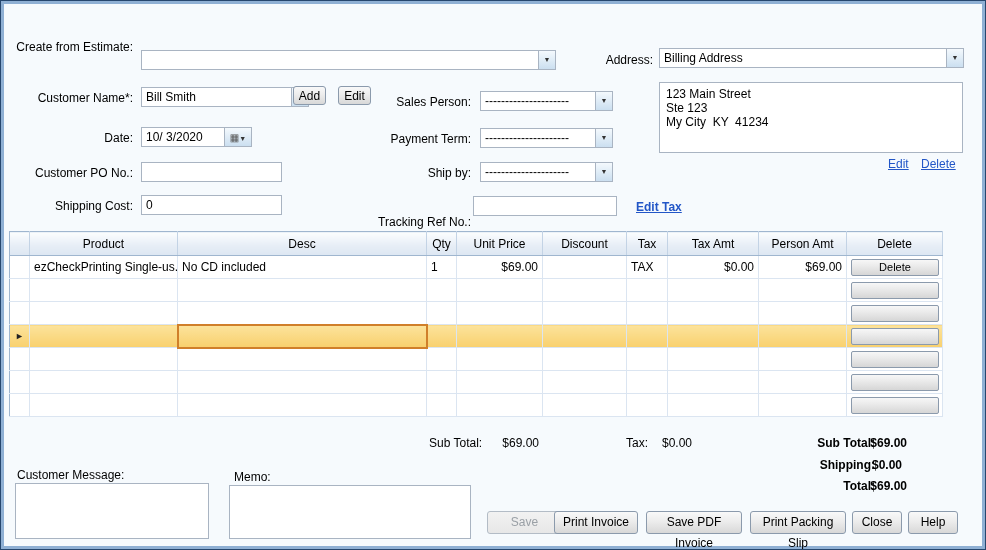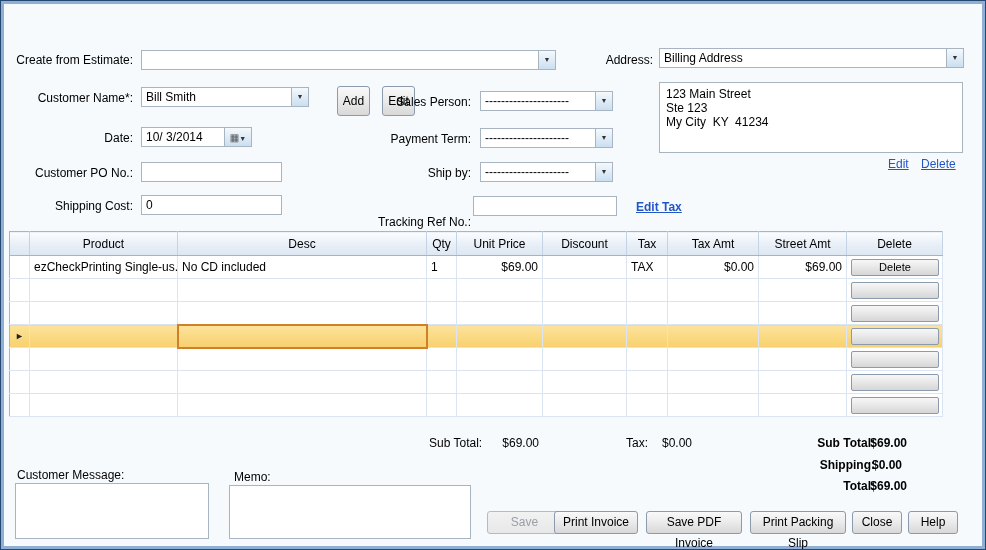--- a/index.html
+++ b/index.html
@@ -34,21 +34,21 @@
   .datefield .val { display:block; margin:0 28px 0 4px; height:18px; line-height:18px; white-space:pre; }
   .datefield .dctrl { position:absolute; right:0; top:0; bottom:0; width:27px;
                       background:linear-gradient(#f4f9fd,#cbdff0); border-left:1px solid #a9b4c2;
                       text-align:center; line-height:18px; }
   .datefield .cal { font-size:10px; color:#555; }
   .datefield .ar { font-size:7px; color:#333; }
 
   .btn { position:absolute; background:linear-gradient(#f9f9f9,#ececec 45%,#d8d8d8);
          border:1px solid #8b9aac; border-radius:3px; font-size:12px; text-align:center;
          color:#000; cursor:pointer; font-family:"Liberation Sans", sans-serif; }
-  .btn.small { height:30px; line-height:19px;margin-left:44px; }
+  .btn.small { height:19px; line-height:19px; }
   .btn.foot { top:510px; height:23px; line-height:21px; }
   .btn.disabled { color:#9aa0a6; background:linear-gradient(#f2f2f2,#e7e7e7); border-color:#b3bcc6; }
 
   .link { position:absolute; color:#2256c7; text-decoration:underline; font-size:12px; cursor:pointer; }
 
   .addrbox { position:absolute; left:658px; top:81px; width:304px; height:71px; background:#fff;
              border:1px solid #a9b4c2; padding:4px 6px; white-space:pre; font-size:12px; line-height:14px; }
 
   
   .grid { position:absolute; left:8px; top:230px; width:933px; border-collapse:collapse;
@@ -67,21 +67,21 @@
             border-radius:2px; font-size:11px; text-align:center; cursor:pointer; }
 
   .tot { position:absolute; font-size:12px; }
   .tot.b { font-weight:bold; }
 </style>
 </head>
 <body>
 
 <div class="window">
 
-  <span class="lbl r" style="left:8px; top:52px; width:124px;">Create from Estimate:</span>
+  <span class="lbl r" style="left:8px; top:39px; width:124px;">Create from Estimate:</span>
   <div class="combo" style="left:140px; top:49px; width:415px; height:20px;">
     <span class="val"></span>
     <span class="drop"><span class="ar">▼</span></span>
   </div>
   <span class="lbl r" style="left:570px; top:52px; width:82px;">Address:</span>
   <div class="combo" style="left:658px; top:47px; width:305px; height:20px;">
     <span class="val">Billing Address</span>
     <span class="drop"><span class="ar">▼</span></span>
   </div>
 
@@ -99,21 +99,21 @@
   </div>
 
   <div class="addrbox">123 Main Street
 Ste 123
 My City  KY  41234</div>
   <span class="link" style="left:887px; top:156px;">Edit</span>
   <span class="link" style="left:920px; top:156px;">Delete</span>
 
   <span class="lbl r" style="left:8px; top:130px; width:124px;">Date:</span>
   <div class="datefield" style="left:140px; top:126px; width:111px; height:20px;">
-    <span class="val">10/ 3/2014</span>
+    <span class="val">10/ 3/2020</span>
     <span class="dctrl"><span class="cal">▦</span><span class="ar">▼</span></span>
   </div>
   <span class="lbl r" style="left:378px; top:131px; width:92px;">Payment Term:</span>
   <div class="combo" style="left:479px; top:127px; width:133px; height:20px;">
     <span class="val">---------------------</span>
     <span class="drop"><span class="ar">▼</span></span>
   </div>
 
   <span class="lbl r" style="left:8px; top:165px; width:124px;">Customer PO No.:</span>
   <input class="tinput" style="left: 140px; top: 161px; width: 141px; height: 20px;" value="">
@@ -145,21 +145,21 @@
     <thead>
       <tr>
         <th></th>
         <th>Product</th>
         <th>Desc</th>
         <th>Qty</th>
         <th>Unit Price</th>
         <th>Discount</th>
         <th>Tax</th>
         <th>Tax Amt</th>
-        <th>Street Amt</th>
+        <th>Person Amt</th>
         <th>Delete</th>
       </tr>
     </thead>
     <tbody>
       <tr>
         <td class="rowsel"></td>
         <td>ezCheckPrinting Single-us...</td>
         <td>No CD included</td>
         <td>1</td>
         <td class="num">$69.00</td>

